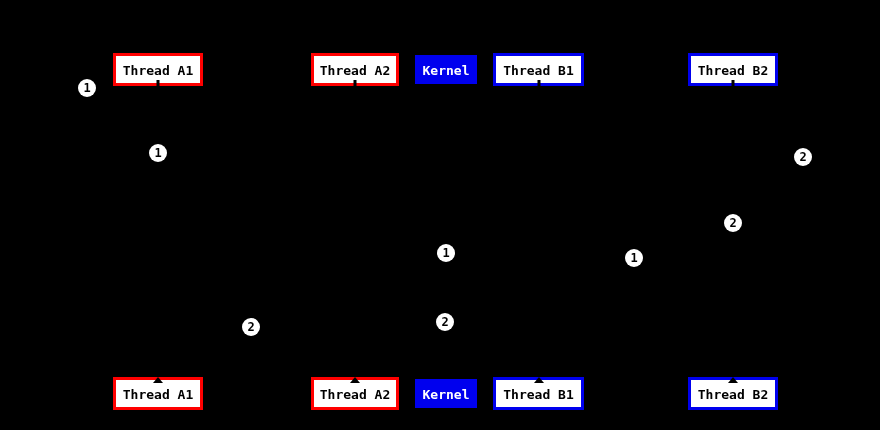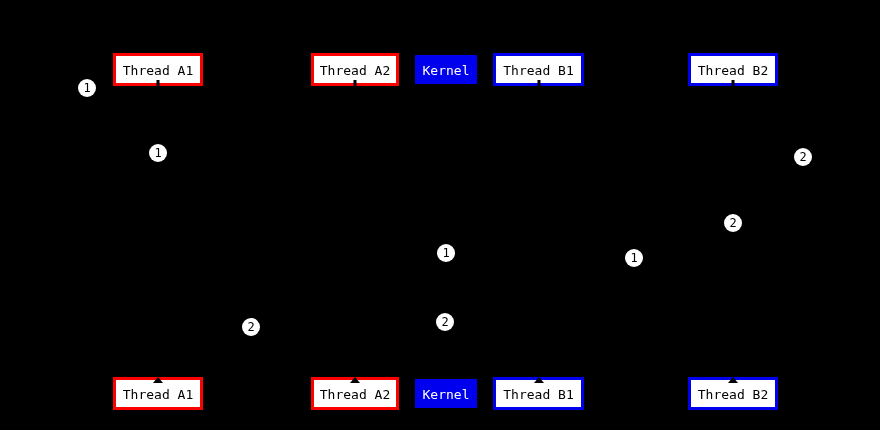--- a/index.html
+++ b/index.html
@@ -7,20 +7,21 @@
     padding: 0;
     background: #000000;
   }
   #stage {
     position: relative;
     width: 880px;
     height: 430px;
     background: #000000;
     overflow: hidden;
     font-family: "DejaVu Sans Mono", "Liberation Mono", monospace;
+    font-weight: bold;
   }
   .actor-box {
     position: absolute;
     box-sizing: border-box;
     border: 3px solid #ff0000;
     background: #ffffff;
     display: flex;
     align-items: center;
     justify-content: center;
     font-size: 13px;

